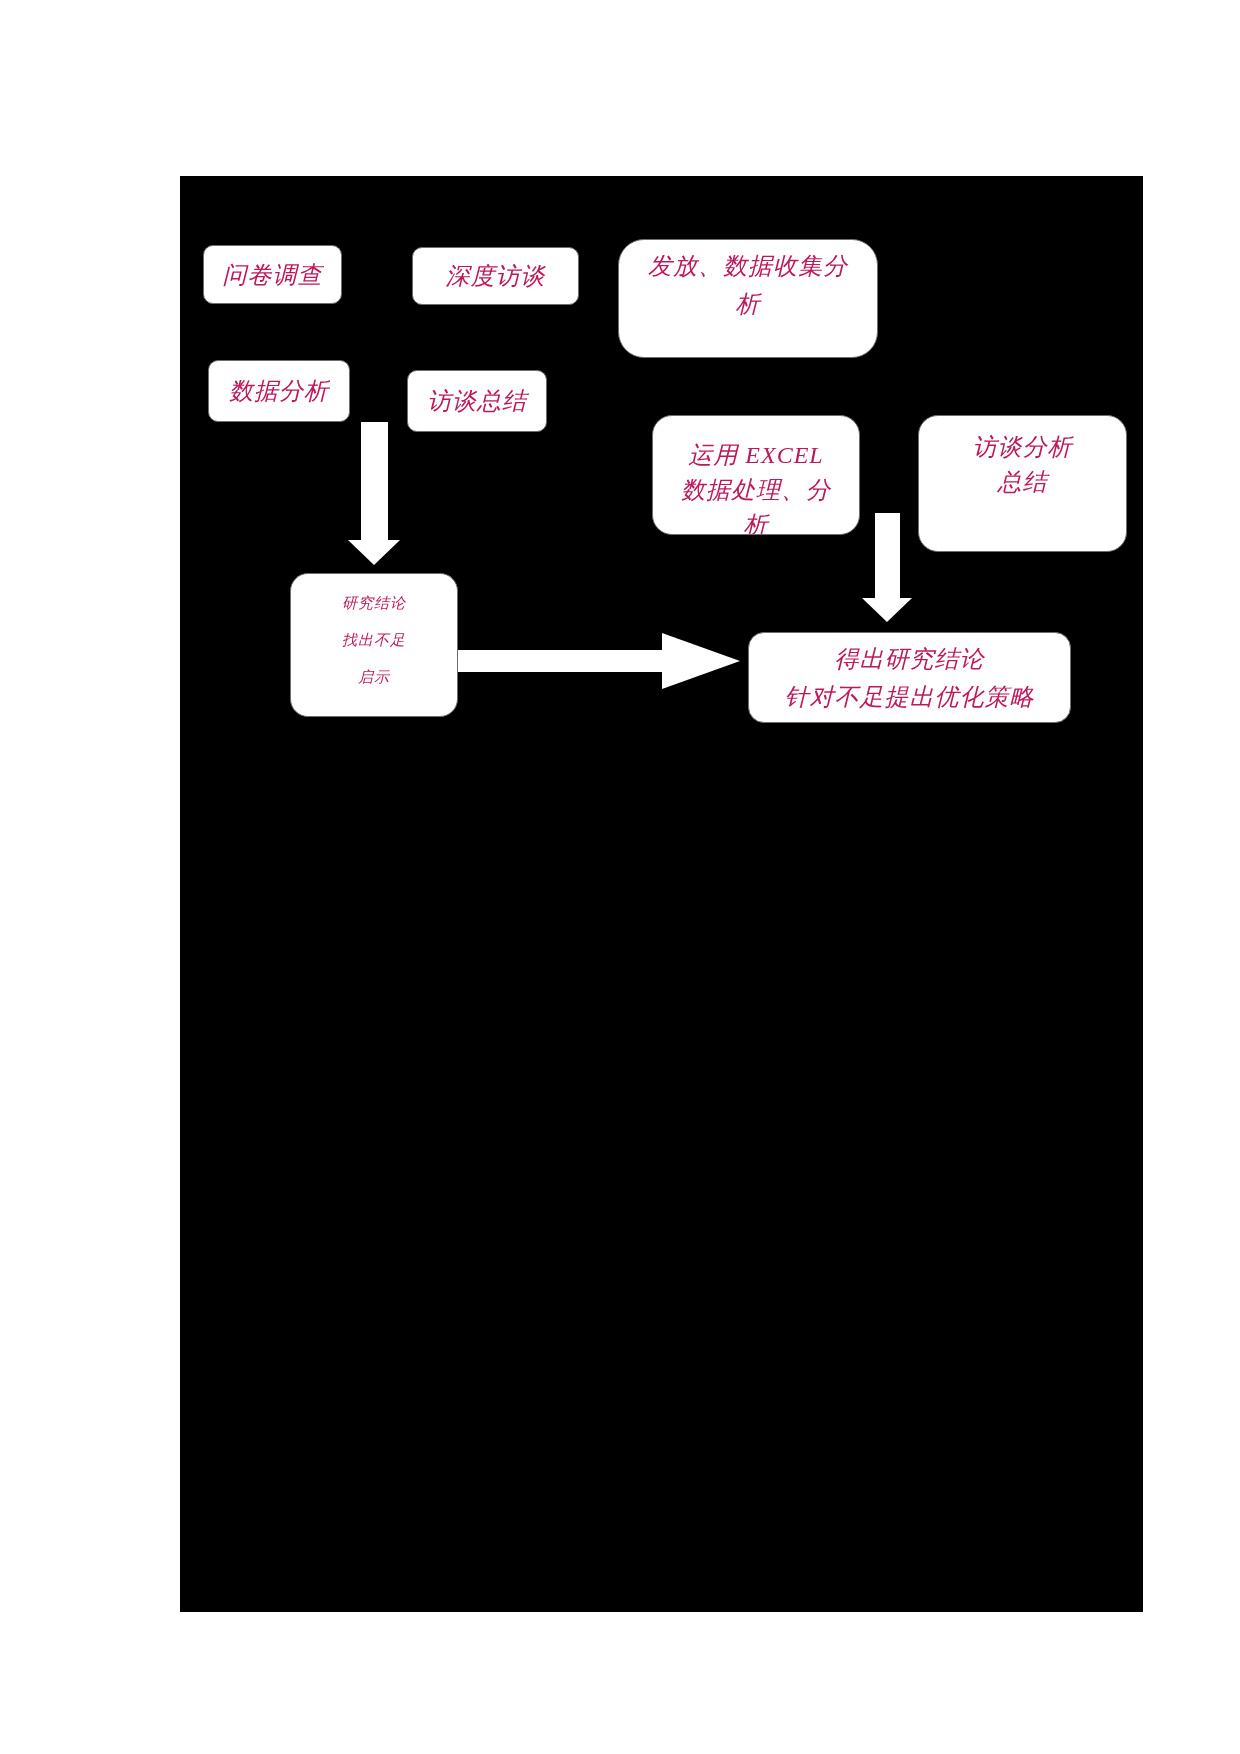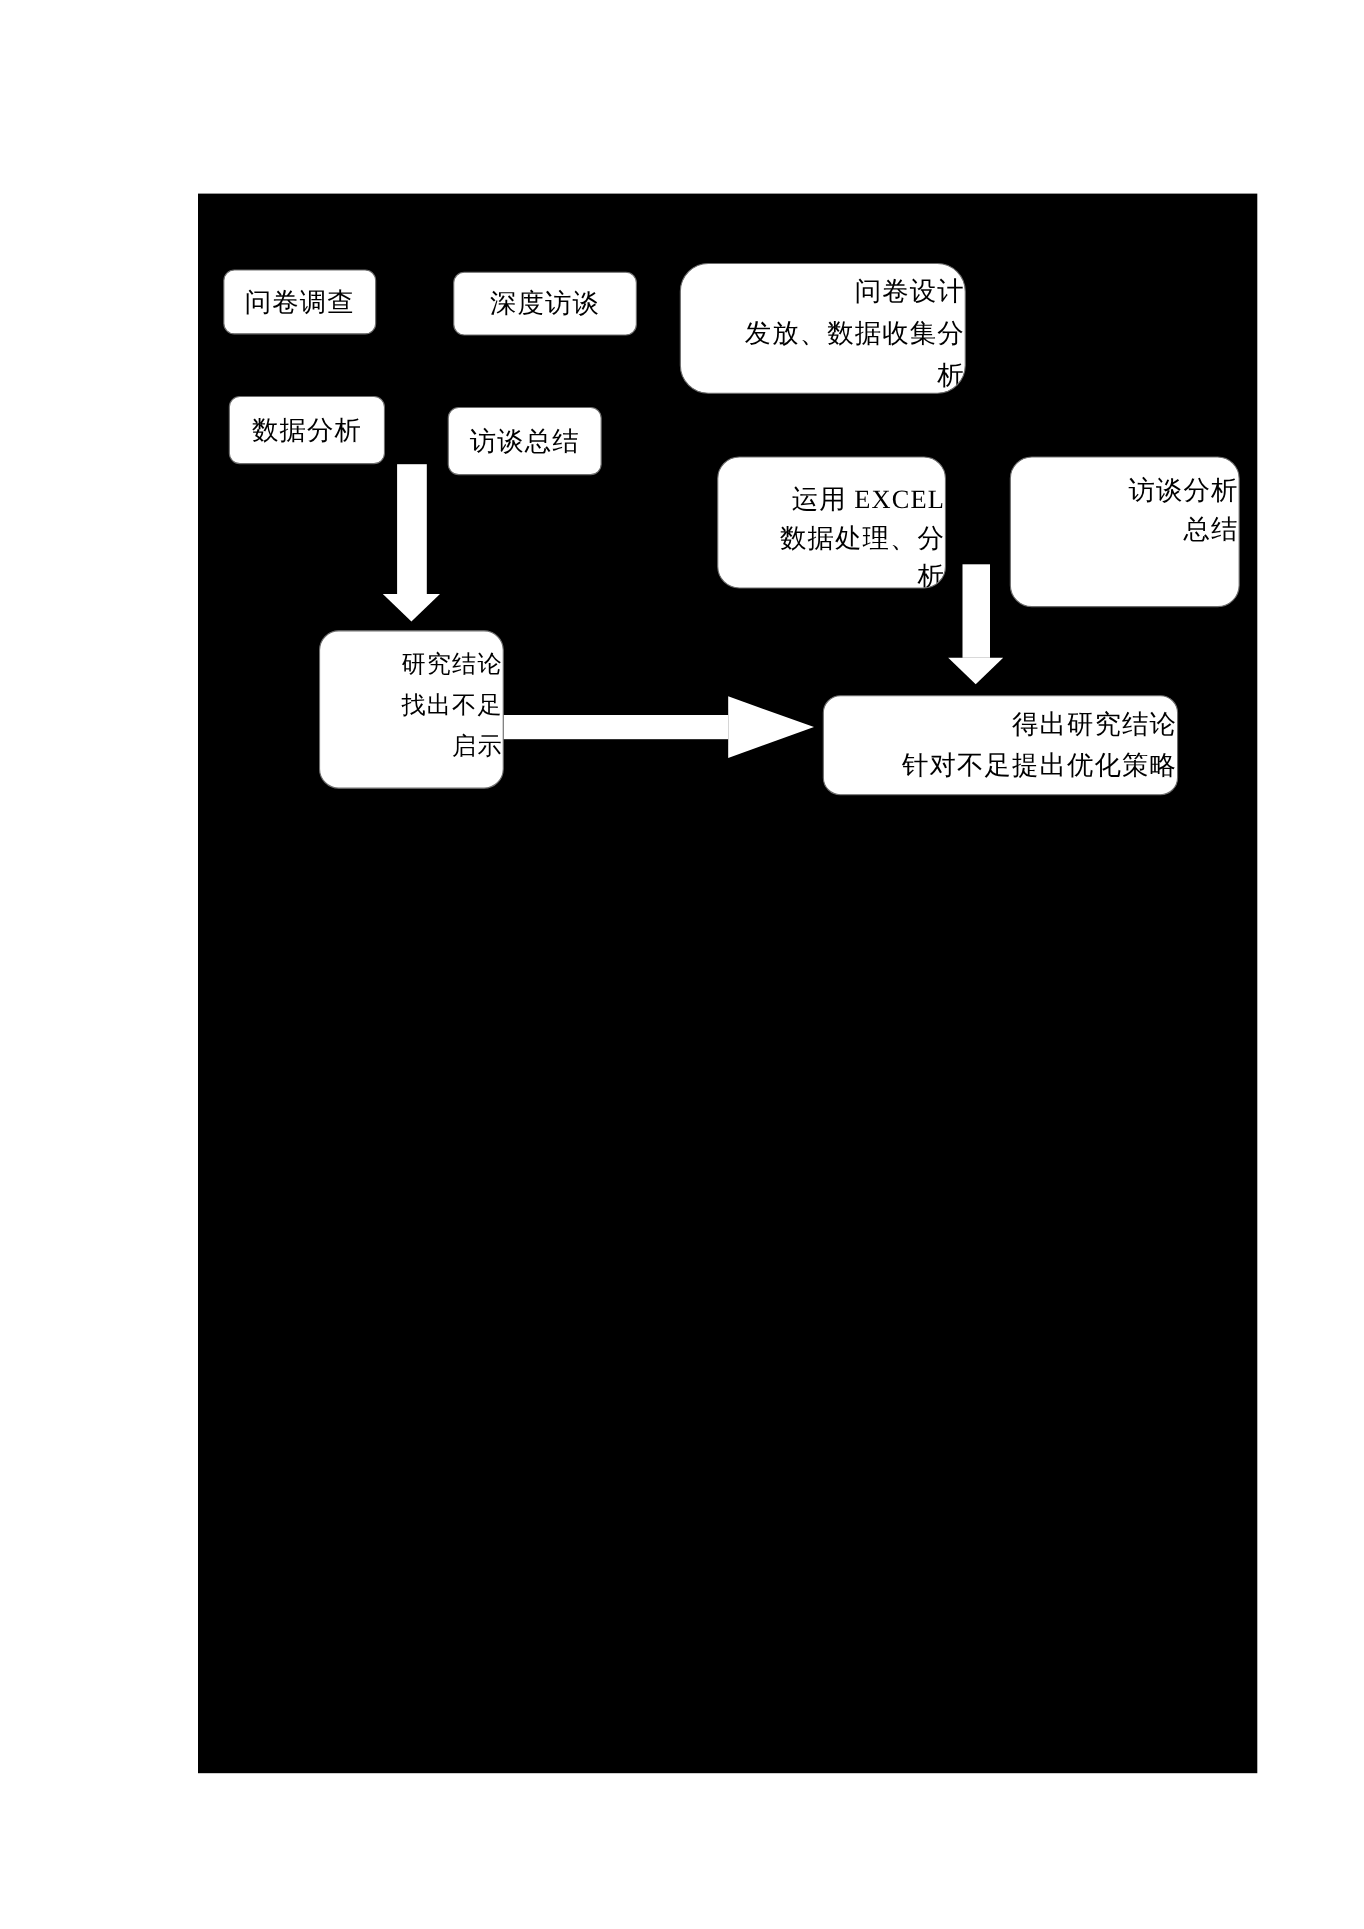--- a/index.html
+++ b/index.html
@@ -15,27 +15,28 @@
     position: absolute;
     left: 180px;
     top: 176px;
     width: 963px;
     height: 1436px;
     background: #000000;
   }
   .fbox {
     position: absolute;
     background: #ffffff;
-    color: #000000;
-    text-align: right;
+    color: #be185d;
+    text-align: center;
     overflow: hidden;
     box-sizing: border-box;
     border: 1.5px solid #6e6e6e;
     font-size: 24px;
     letter-spacing: 1px;
+    font-style: italic;
   }
   .fbox.single {
     display: flex;
     align-items: center;
     justify-content: center;
   }
   .fbox .line { white-space: nowrap; }
   .arrow { display: contents; }
   .shaft { position: absolute; background: #ffffff; }
   .tri { position: absolute; width: 0; height: 0; }
@@ -49,21 +50,20 @@
     
     <div class="fbox single" style="left:23px;top:69px;width:139px;height:59px;border-radius:10px;">
       <div class="line">问卷调查</div>
     </div>
 
     <div class="fbox single" style="left:232px;top:71px;width:167px;height:58px;border-radius:10px;">
       <div class="line">深度访谈</div>
     </div>
 
     <div class="fbox" style="left:438px;top:63px;width:260px;height:119px;border-radius:26px;line-height:38px;padding-top:7px;">
-      <div class="line">问卷设计</div>
       <div class="line">发放、数据收集分</div>
       <div class="line">析</div>
     </div>
 
 
     
     <div class="fbox single" style="left:28px;top:184px;width:142px;height:62px;border-radius:10px;">
       <div class="line">数据分析</div>
     </div>
 
@@ -88,21 +88,21 @@
       <div class="tri" style="left:168px;top:364px;border-left:26px solid transparent;border-right:26px solid transparent;border-top:25px solid #ffffff;"></div>
     </div>
 
     
     <div class="arrow">
       <div class="shaft" style="left:695px;top:337px;width:25px;height:85px;"></div>
       <div class="tri" style="left:682px;top:422px;border-left:25px solid transparent;border-right:25px solid transparent;border-top:24px solid #ffffff;"></div>
     </div>
 
     
-    <div class="fbox" style="left:110px;top:397px;width:168px;height:144px;border-radius:18px;line-height:37px;padding-top:11px;font-size:22px;">
+    <div class="fbox" style="left:110px;top:397px;width:168px;height:144px;border-radius:18px;line-height:37px;padding-top:11px;font-size:15px;">
       <div class="line">研究结论</div>
       <div class="line">找出不足</div>
       <div class="line">启示</div>
     </div>
 
     
     <div class="arrow">
       <div class="shaft" style="left:278px;top:474px;width:204px;height:22px;"></div>
       <div class="tri" style="left:482px;top:457px;border-top:28px solid transparent;border-bottom:28px solid transparent;border-left:78px solid #ffffff;"></div>
     </div>

